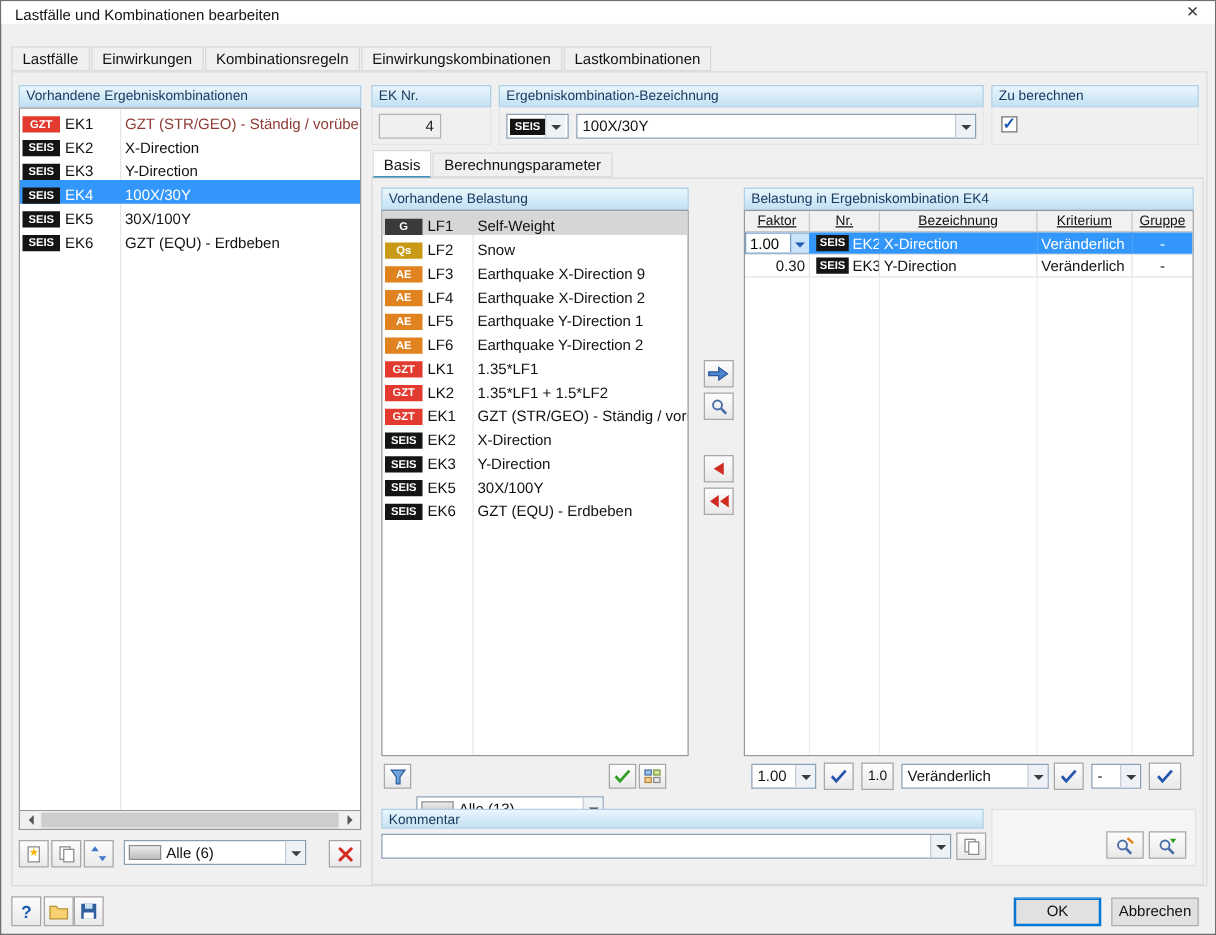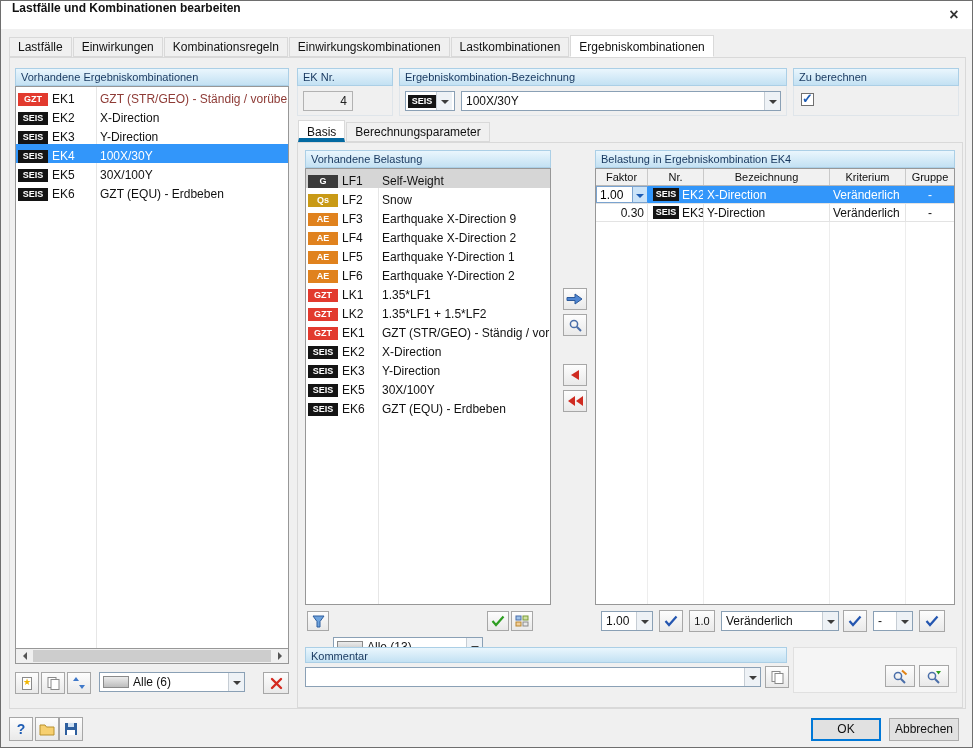--- a/index.html
+++ b/index.html
@@ -1,21 +1,21 @@
 <!DOCTYPE html>
 <html><head>
 <meta charset="utf-8">
 <style>
   html,body{margin:0;padding:0;}
   body{position:relative;width:973px;height:748px;background:#f0f0f0;border:1px solid #6e6e6e;
        box-sizing:border-box;overflow:hidden;font-family:"Liberation Sans",sans-serif;
        font-size:12px;color:#111;cursor:default;}
   *,*::before,*::after{box-sizing:border-box;}
 
-  .titlebar{position:absolute;left:0;top:0;width:100%;height:28px;background:#fff;display:flex;align-items:flex-start;font-weight:bold;}
+  .titlebar{position:absolute;left:0;top:0;width:100%;height:18px;background:#fff;display:flex;align-items:flex-end;}
   .titlebar .ttl{flex:1;padding-left:11px;}
   .close-btn{width:36px;height:100%;display:flex;align-items:center;justify-content:center;font-size:16px;color:#333;}
 
   .main-tabs{position:absolute;left:8px;top:34px;height:22px;display:flex;align-items:flex-end;z-index:3;}
   .tab{height:20px;padding:2px 8px 0;background:#f0f0f0;border:1px solid #d9d9d9;margin-right:1px;white-space:nowrap;}
   .tab.active{height:22px;padding-top:4px;background:#fff;border-bottom:1px solid #fff;}
 
   .page{position:absolute;border:1px solid #d9d9d9;background:#f0f0f0;}
 
   .panel-header{position:absolute;height:18px;background:linear-gradient(#eaf6fd,#c3e1f3);
@@ -52,21 +52,21 @@
   .swatch{flex:0 0 26px;height:12px;margin-left:3px;background:linear-gradient(#ececec,#bdbdbd);border:1px solid #8a8a8a;}
 
   .input{position:absolute;height:20px;border:1px solid #b2b2b2;background:#f0f0f0;text-align:right;
        padding:0 5px;line-height:18px;color:#222;}
 
   .checkbox{position:absolute;width:13px;height:13px;background:#fff;border:1px solid #707070;}
   .checkbox.checked::after{content:"✓";position:absolute;left:0;top:-3px;font-size:13px;font-weight:bold;color:#1d5cb4;}
 
   .ctable{position:absolute;background:#fff;border:1px solid #979797;overflow:hidden;}
   .thead{display:flex;height:17px;background:#f1f1f1;border-bottom:1px solid #b9b9b9;}
-  .th{border-right:1px solid #c9c9c9;font-size:11px;text-align:center;line-height:16px;overflow:hidden;}
+  .th{border-right:1px solid #c9c9c9;font-size:11px;text-align:center;line-height:16px;overflow:hidden;text-decoration:underline;}
   .trow{display:flex;height:18px;border-bottom:1px solid #e3e3e3;position:relative;}
   .cell{border-right:1px solid #e3e3e3;display:flex;align-items:center;overflow:hidden;padding:0 3px;}
   .cell.ctr{justify-content:center;}
   .cell.num{justify-content:flex-end;}
   .trow.sel .cell{background:#3296fa;color:#fff;border-right-color:#3296fa;}
   .trow.sel .cell.fedit{background:#fff;color:#000;}
   .fedit{padding:0;border:1px solid #7aa3cf;}
   .feval{flex:1;padding:0 3px;}
   .fedd{flex:0 0 15px;height:100%;background:#cbe3f8;border-left:1px solid #7aa3cf;position:relative;}
   .fedd::after{content:"";position:absolute;left:3px;top:7px;border:4px solid transparent;border-top-color:#1d5cb4;}
@@ -77,42 +77,41 @@
   .c4{flex:1;}
   .cell.c4,.th.c4,.fcell.c4{border-right:none;}
   .tfill{display:flex;height:382px;}
   .fcell{border-right:1px solid #ededed;height:100%;}
 
   .btn{position:absolute;height:23px;background:#e1e1e1;border:1px solid #adadad;text-align:center;line-height:21px;}
   .btn.default{border-color:#0078d7;box-shadow:inset 0 0 0 1px #0078d7;}
 
   .tab2row{position:absolute;display:flex;align-items:flex-end;height:22px;z-index:2;}
   .tab2{height:20px;padding:2px 8px 0;background:#f0f0f0;border:1px solid #d9d9d9;margin-right:1px;}
-  .tab2.active{height:22px;padding-top:4px;background:#fff;border-bottom:4px solid #0369a1;}
+  .tab2.active{height:22px;padding-top:4px;background:#fff;border-bottom:1px solid #0369a1;}
 
   .brpanel{position:absolute;background:#f5f5f5;border:1px solid #e0e0e0;}
   .helpglyph{color:#1d5cb4;font-weight:bold;font-size:14px;}
 </style>
 </head>
 <body>
 
 <div class="titlebar">
   <span class="ttl">Lastfälle und Kombinationen bearbeiten</span>
   <div class="close-btn">
     <span>×</span>
   </div>
 </div>
 
 <div class="main-tabs" id="main-tabs">
     <div class="tab">Lastfälle</div>
     <div class="tab">Einwirkungen</div>
     <div class="tab">Kombinationsregeln</div>
     <div class="tab">Einwirkungskombinationen</div>
     <div class="tab">Lastkombinationen</div>
-    <div class="tab active">Ergebniskombinationen</div>
   </div>
 <div class="page" style="left:8px;top:56px;width:957px;height:652px"></div>
 
 <div class="panel-header" style="left:14px;top:67px;width:274px">
   <span>Vorhandene Ergebniskombinationen</span>
 </div>
 <div class="listbox" id="ek-list" style="left:14px;top:85px;width:274px;height:563px">
   <div class="vline" style="left:80px"></div>
 <div class="lrow">
       <span class="badge" style="background: rgb(226, 58, 46);">GZT</span>

